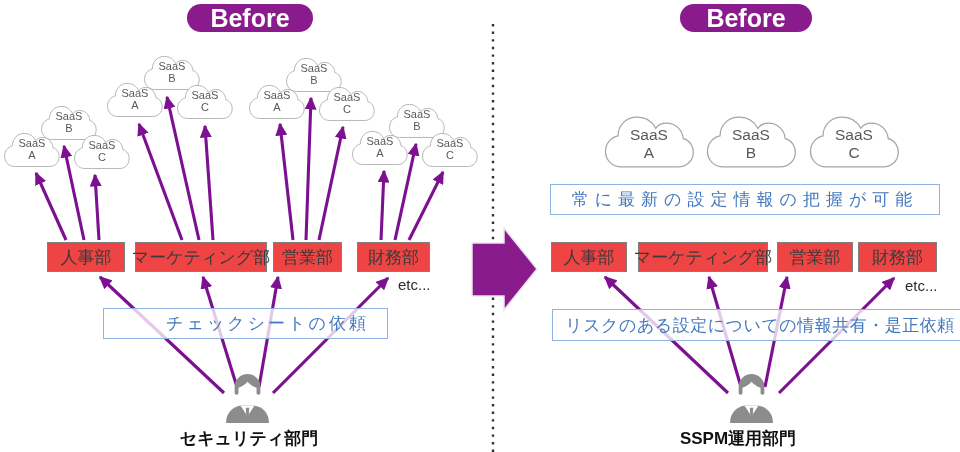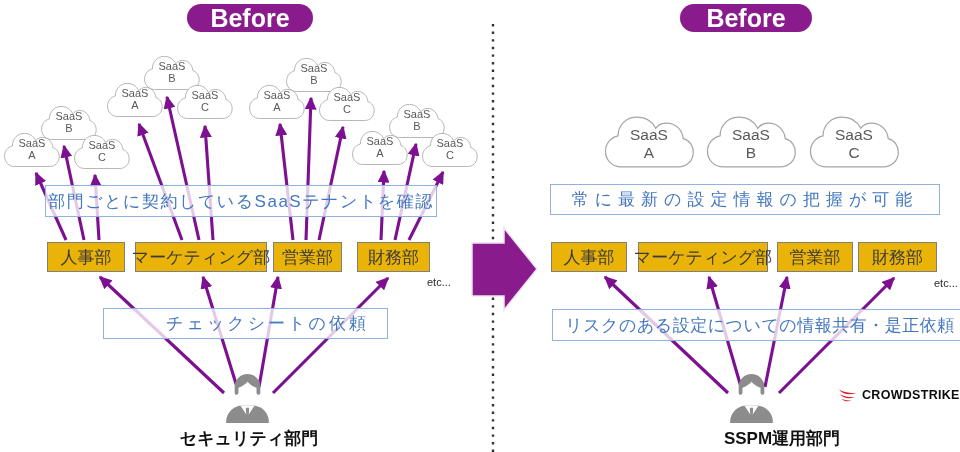--- a/index.html
+++ b/index.html
@@ -4,24 +4,24 @@
 <style>
   html,body{margin:0;padding:0;background:#ffffff;}
   #stage{position:relative;width:960px;height:452px;background:#ffffff;overflow:hidden;
          font-family:"Liberation Sans", sans-serif;}
   #diagram{position:absolute;left:0;top:0;}
   .pill{position:absolute;height:28px;background:#8A1B8D;color:#fff;border-radius:14px;
         display:flex;align-items:center;justify-content:center;font-weight:bold;font-size:25px;}
   .box-blue{position:absolute;border:1.5px solid #8FB2DE;background:rgba(255,255,255,0.78);
         color:#4377BE;display:flex;align-items:center;justify-content:center;font-size:17px;
         box-sizing:border-box;white-space:nowrap;}
-  .dept{position:absolute;border:1.4px solid #7f7f7f;background:#eab308;color:#3a3a3a;
+  .dept{position:absolute;border:1.4px solid #7f7f7f;background:#ef4444;color:#3a3a3a;
         display:flex;align-items:center;justify-content:center;font-size:17px;height:30px;
         box-sizing:border-box;white-space:nowrap;}
-  .etc{position:absolute;font-size:11px;color:#2b2b2b;white-space:nowrap;margin-left:29px;}
+  .etc{position:absolute;font-size:15px;color:#2b2b2b;white-space:nowrap;}
   .actor-label{position:absolute;font-size:17px;color:#111;text-align:center;font-weight:700;
         white-space:nowrap;}
   .logo{position:absolute;display:flex;align-items:center;gap:2px;}
   .logo-text{font-weight:800;font-size:12.5px;letter-spacing:0.3px;color:#0d0d0d;}
   .cloud{fill:#ffffff;stroke:#a6a6a6;stroke-width:1.5;vector-effect:non-scaling-stroke;}
   .ct-s{font-size:11px;fill:#595959;text-anchor:middle;font-family:"Liberation Sans",sans-serif;}
   .ct-l{font-size:15.5px;fill:#595959;text-anchor:middle;font-family:"Liberation Sans",sans-serif;}
   .arr{stroke:#7D1090;stroke-width:3.1;fill:none;marker-end:url(#ah);}
   .person{fill:#8c8c8c;}
   .person-w{fill:#ffffff;}
@@ -177,42 +177,33 @@
         c-3.8,-1.3 -7,-3.4 -9.5,-6.3 c-2.5,2.9 -5.7,5 -9.5,6.3 l0,5.5 a2,2 0 0 1 -4,-0.5 z"></path>
       <path class="person" d="M7.5,60 l0,-1 c0,-9.5 7,-16.5 16,-17.5 l13,0 c9,1 16,8 16,17.5 l0,1 z"></path>
       <path class="person-w" d="M22.5,41.5 L30,53 L37.5,41.5 Z"></path>
       <path class="person" d="M28.2,44 l3.6,0 -0.6,9.5 -2.4,0 z"></path>
     </g>
   </svg>
 
   <div class="pill" style="left:187px;top:4px;width:126px;">Before</div>
   <div class="pill" style="left:680px;top:4px;width:132px;">Before</div>
 
-  <div class="box-blue" style="left:45px;top:185px;width:392px;height:32px;letter-spacing:1.5px;">部門ごとに契約しているSaaSテナントを確認</div>
   <div class="box-blue" style="left:103px;top:308px;width:285px;height:31px;letter-spacing:3px;padding-left:44px;">チェックシートの依頼</div>
   <div class="box-blue" style="left:550px;top:184px;width:390px;height:31px;letter-spacing:6px;">常に最新の設定情報の把握が可能</div>
   <div class="box-blue" style="left:552px;top:309px;width:416px;height:32px;letter-spacing:0.5px;">リスクのある設定についての情報共有・是正依頼</div>
 
   <div class="dept" style="left:47px;top:242px;width:78px;">人事部</div>
   <div class="dept" style="left:135px;top:242px;width:132px;">マーケティング部</div>
   <div class="dept" style="left:273px;top:242px;width:69px;">営業部</div>
   <div class="dept" style="left:357px;top:242px;width:73px;">財務部</div>
   <div class="etc" style="left:398px;top:276px;">etc...</div>
 
   <div class="dept" style="left:551px;top:242px;width:76px;">人事部</div>
   <div class="dept" style="left:638px;top:242px;width:130px;">マーケティング部</div>
   <div class="dept" style="left:777px;top:242px;width:76px;">営業部</div>
   <div class="dept" style="left:858px;top:242px;width:79px;">財務部</div>
   <div class="etc" style="left:905px;top:277px;">etc...</div>
 
   <div class="actor-label" style="left:169px;top:427px;width:160px;">セキュリティ部門</div>
-  <div class="actor-label" style="left:702px;top:427px;width:160px;">SSPM運用部門</div>
-
-  <div class="logo" style="left:838px;top:387px;">
-    <svg width="22" height="16" viewBox="0 0 24 16">
-      <path d="M1,2 C6,5 12,6 20,6 C13,8 6,8 1,2 Z" fill="#D6232A"></path>
-      <path d="M2,7 C7,10 12,10.5 18,10.5 C12,12.5 6,12 2,7 Z" fill="#D6232A"></path>
-      <path d="M4,12 C8,14 11,14 15,14 C11,15.5 7,15.3 4,12 Z" fill="#D6232A"></path>
-    </svg>
-    <span class="logo-text">CROWDSTRIKE</span>
-  </div>
+  <div class="actor-label" style="left:658px;top:427px;width:160px;">SSPM運用部門</div>
+
 
 </div>
 
 </body></html>

